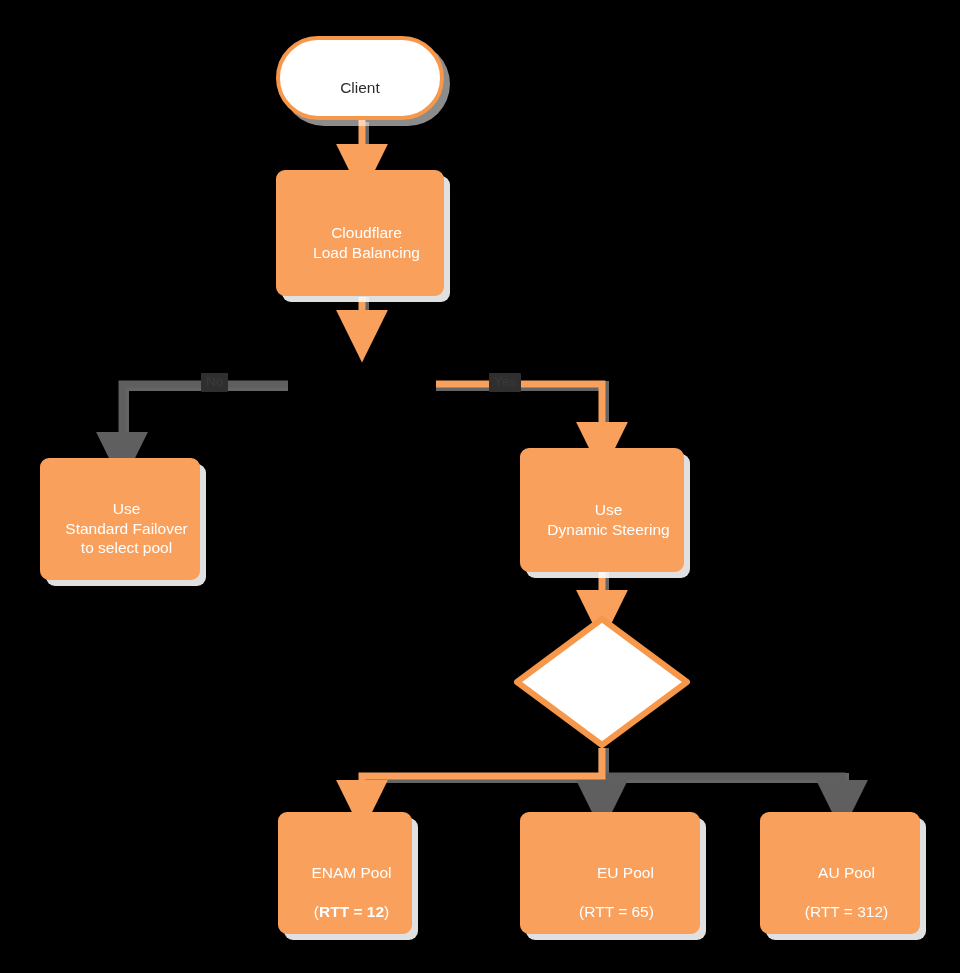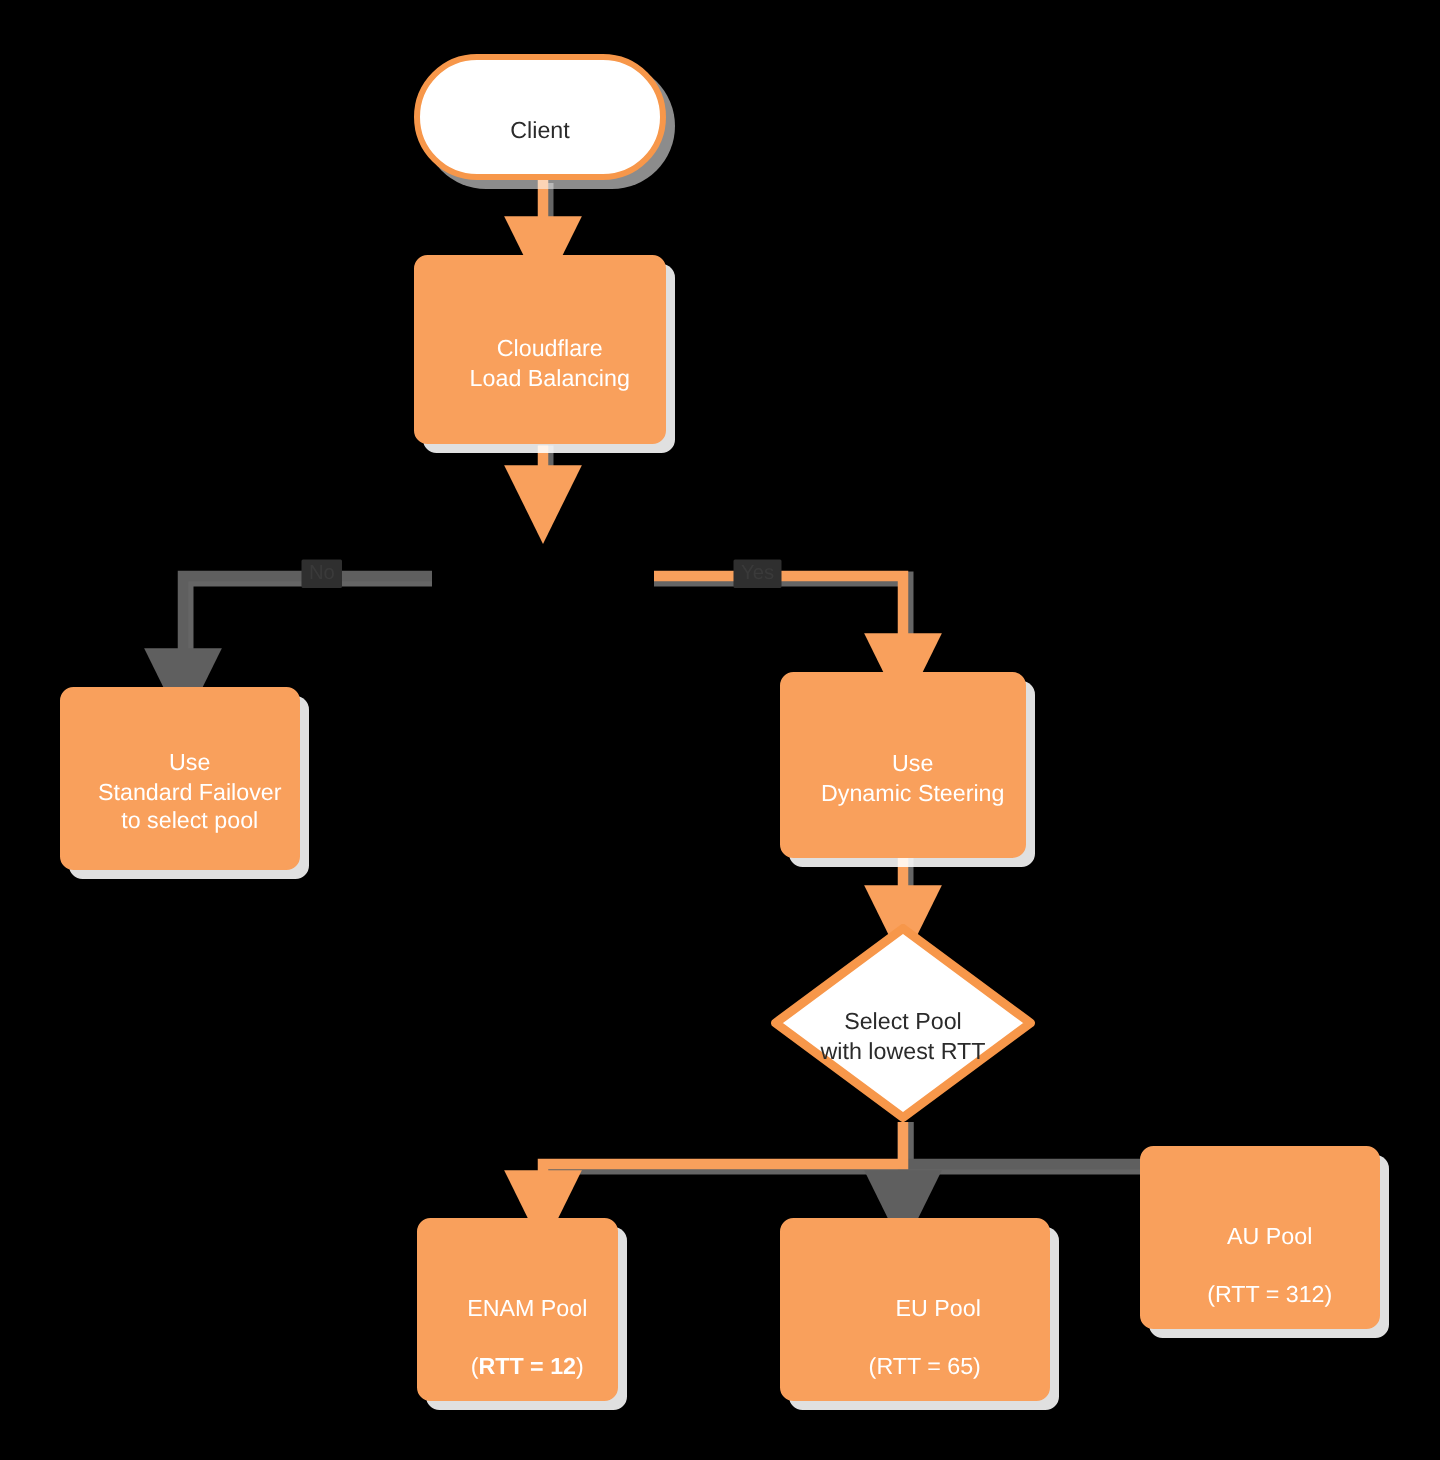--- a/index.html
+++ b/index.html
@@ -159,39 +159,37 @@
 
   <div class="node process" style="left:520px; top:448px; width:164px; height:124px;">
     <span class="label">Use
 Dynamic Steering</span>
   </div>
 
   <div class="node decision" style="left:514px; top:616px; width:176px; height:132px;">
     <svg class="diamond-shape" viewBox="0 0 176 132" preserveAspectRatio="none">
       <polygon points="88,3 173,66 88,129 3,66" fill="#ffffff" stroke="#f7974a" stroke-width="6" stroke-linejoin="round"></polygon>
     </svg>
-    <span class="label">Select Pool
-with lowest RTT</span>
   </div>
 
   <div class="node process" style="left:278px; top:812px; width:134px; height:122px;">
     <span class="label">
       <span>ENAM Pool</span><br>
       <span>(<span class="bold-rtt">RTT = 12</span>)</span>
     </span>
   </div>
 
   <div class="node process" style="left:520px; top:812px; width:180px; height:122px;text-align:right;">
     <span class="label">
       <span>EU Pool</span><br>
       <span>(<span>RTT = 65</span>)</span>
     </span>
   </div>
 
-  <div class="node process" style="left:760px; top:764px; width:160px; height:122px;">
+  <div class="node process" style="left:760px; top:812px; width:160px; height:122px;">
     <span class="label">
       <span>AU Pool</span><br>
       <span>(<span>RTT = 312</span>)</span>
     </span>
   </div>
 
   <div class="edge-label" style="left:201px; top:373px;">No</div>
 
   <div class="edge-label" style="left:489px; top:373px;">Yes</div>
 

